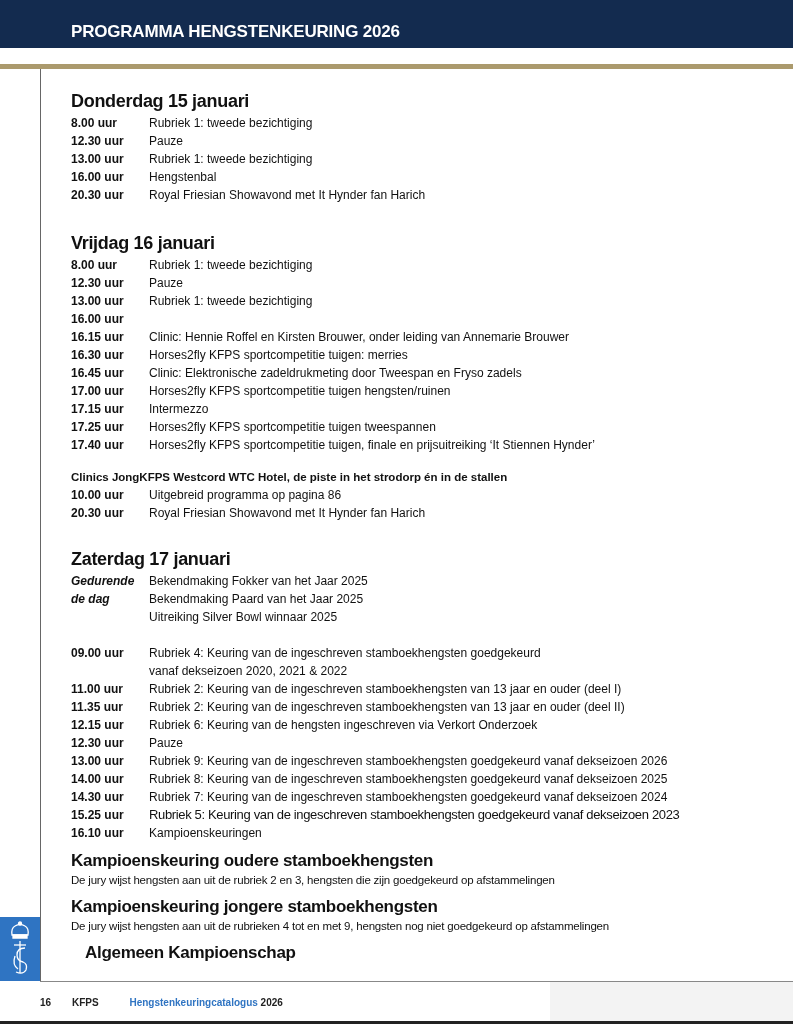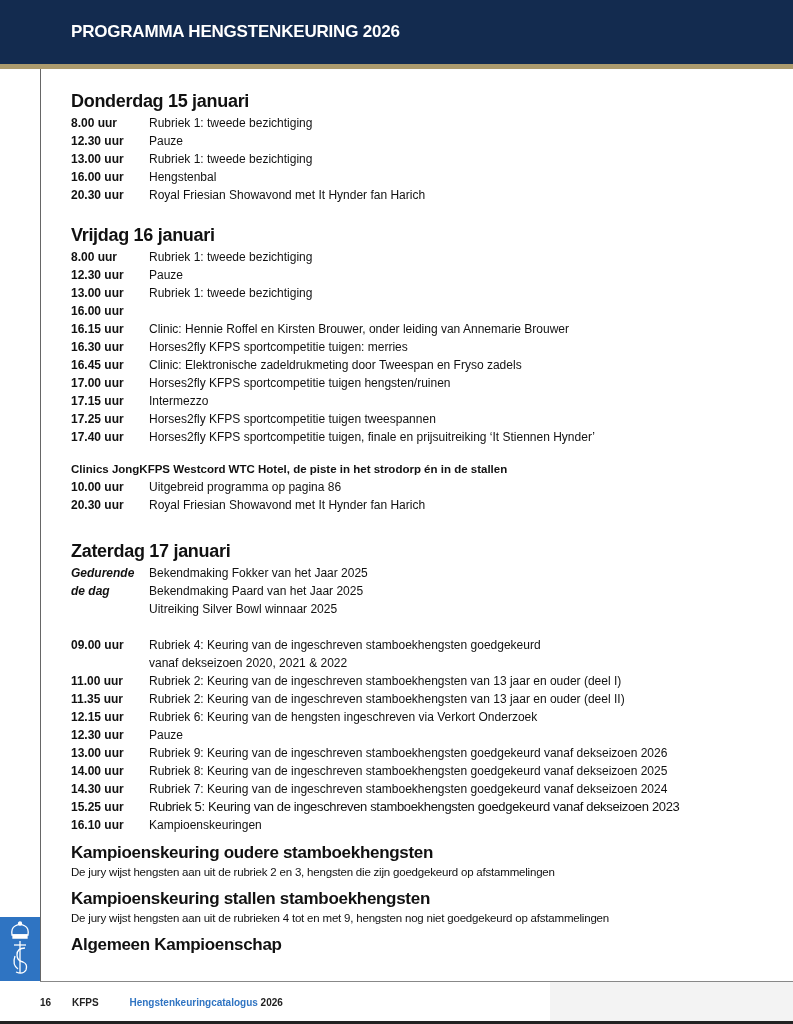--- a/index.html
+++ b/index.html
@@ -2,21 +2,21 @@
 <html><head>
 <meta charset="utf-8">
 <style>
   html, body { margin:0; padding:0; }
   body {
     width:793px; height:1024px; position:relative; overflow:hidden;
     background:#ffffff; color:#111;
     font-family:"Liberation Sans", "DejaVu Sans", sans-serif;
   }
   .header {
-    position:absolute; left:0; top:0; width:793px; height:64px;
+    position:absolute; left:0; top:0; width:793px; height:48px;
     background:#132b4f;
   }
   .header-title {
     position:absolute; left:71px; top:22px;
     color:#ffffff; font-weight:bold; font-size:17px; letter-spacing:-0.2px;
   }
   .gold-stripe {
     position:absolute; left:0; top:64px; width:793px; height:5px;
     background:#ab9a6d;
   }
@@ -103,21 +103,21 @@
     <div class="row">
         <span class="time">16.00 uur</span>
         <span class="desc">Hengstenbal</span>
       </div>
     <div class="row">
         <span class="time">20.30 uur</span>
         <span class="desc">Royal Friesian Showavond met It Hynder fan Harich</span>
       </div>
   </div>
 
-  <div class="section" style="margin-top:20px;">
+  <div class="section" style="margin-top:28px;">
     <div class="day-title">Vrijdag 16 januari</div>
     <div class="row">
         <span class="time">8.00 uur</span>
         <span class="desc">Rubriek 1: tweede bezichtiging</span>
       </div>
     <div class="row">
         <span class="time">12.30 uur</span>
         <span class="desc">Pauze</span>
       </div>
     <div class="row">
@@ -226,24 +226,24 @@
         <span class="time">16.10 uur</span>
         <span class="desc">Kampioenskeuringen</span>
       </div>
   </div>
 
   <div>
     <div class="champ-title">Kampioenskeuring oudere stamboekhengsten</div>
     <div class="champ-desc">De jury wijst hengsten aan uit de rubriek 2 en 3, hengsten die zijn goedgekeurd op afstammelingen</div>
   </div>
   <div style="margin-top:6px;">
-    <div class="champ-title">Kampioenskeuring stallen stamboekhengsten</div>
+    <div class="champ-title">Kampioenskeuring jongere stamboekhengsten</div>
     <div class="champ-desc">De jury wijst hengsten aan uit de rubrieken 4 tot en met 9, hengsten nog niet goedgekeurd op afstammelingen</div>
   </div>
-  <div style="margin-top:6px;">
+  <div style="margin-top:6px;margin-left:14px;">
     <div class="champ-title">Algemeen Kampioenschap</div>
   </div>
 </div>
 
 <div class="footer"></div>
 <div class="footer-shade"></div>
 <div class="footer-bottom"></div>
 <div class="footer-text">
   <span class="pg">16</span><span>KFPS</span>
   <span class="blue">Hengstenkeuringcatalogus</span>

